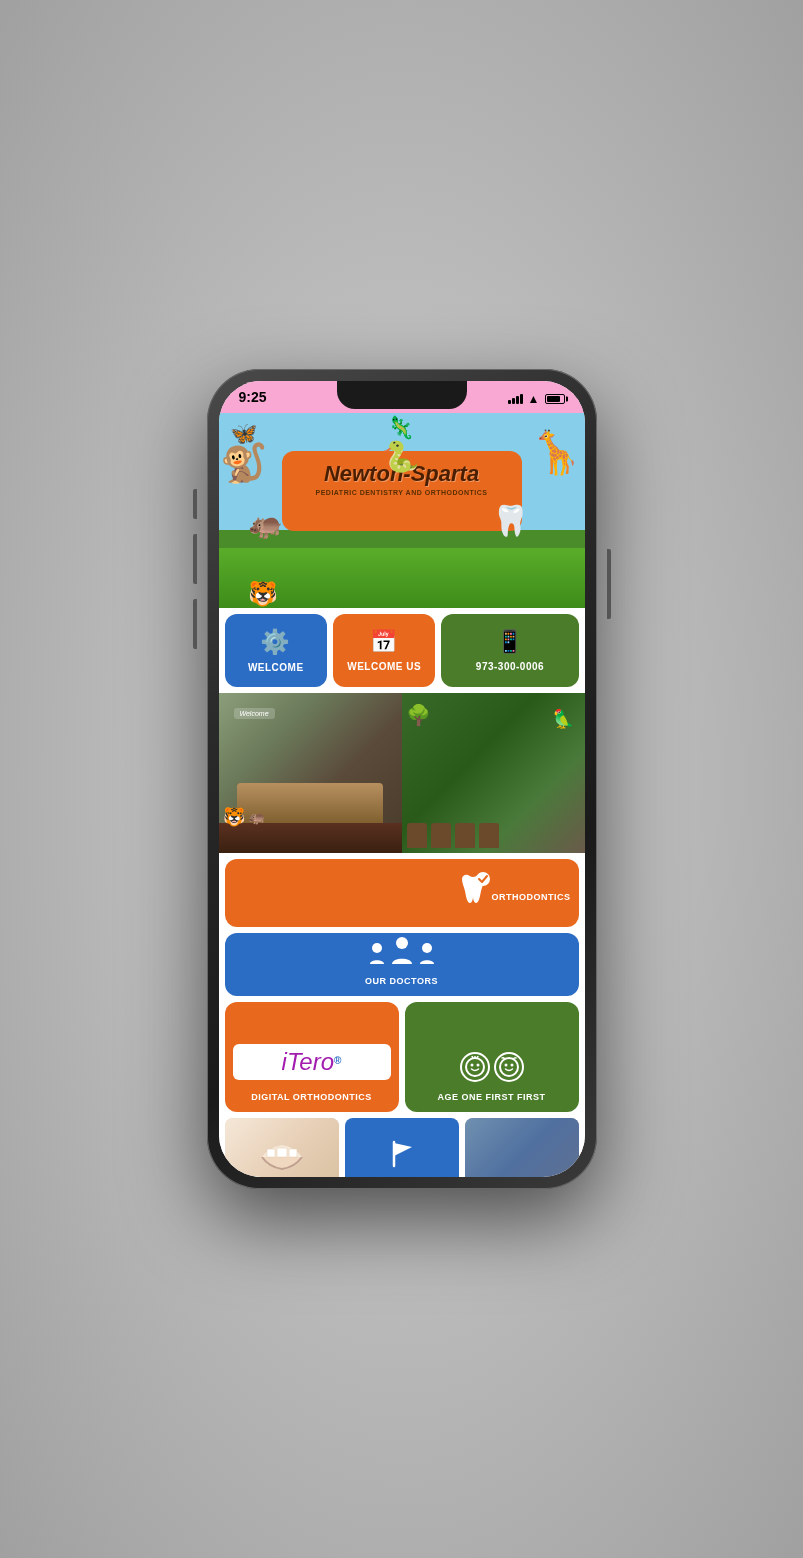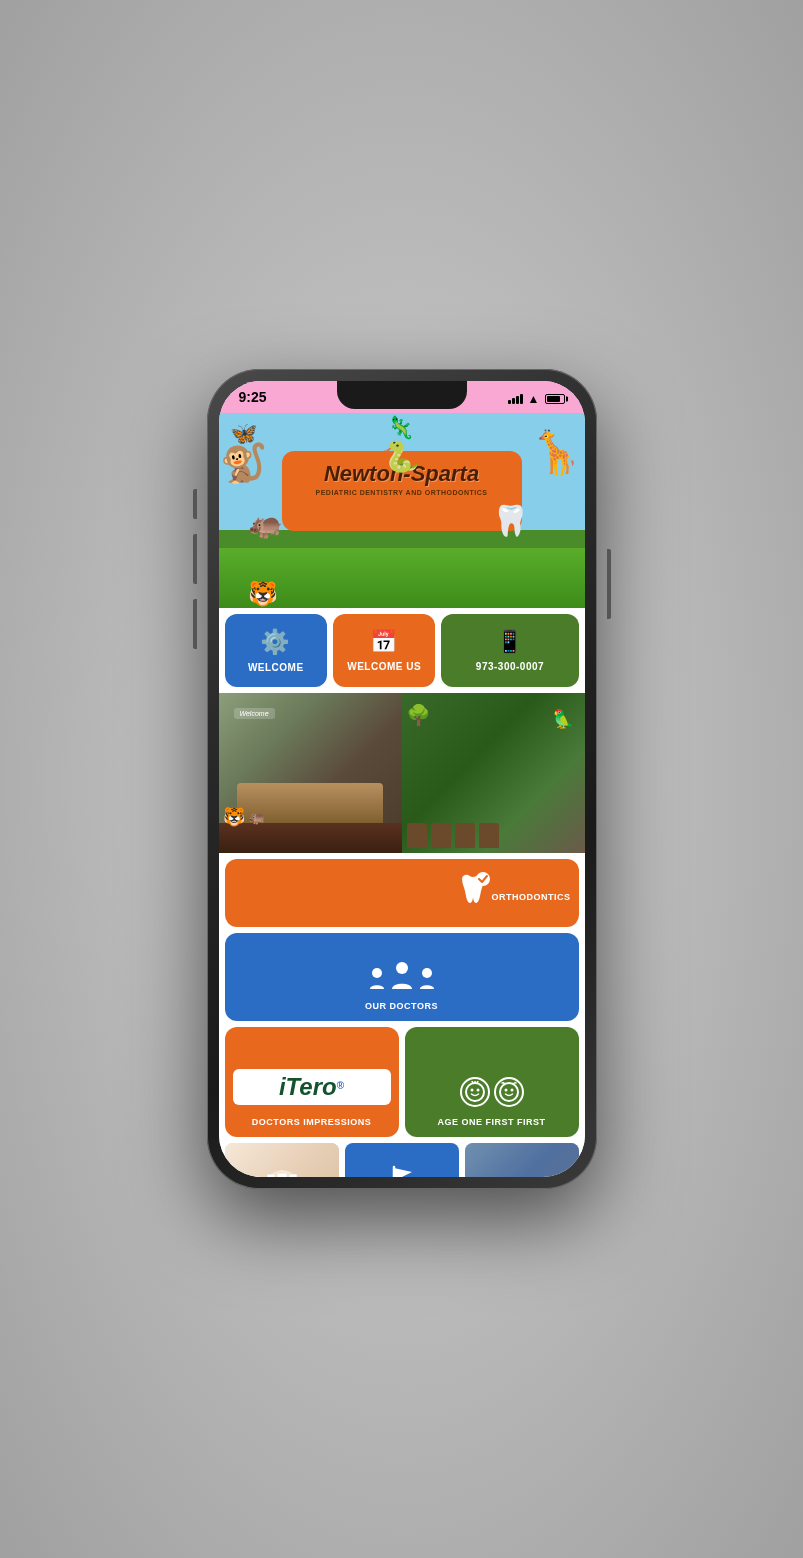--- a/index.html
+++ b/index.html
@@ -319,21 +319,21 @@
     }
 
     .service-doctors {
       flex: 1;
       background: #2B6CC4;
       border-radius: 12px;
       display: flex;
       flex-direction: column;
       align-items: center;
       justify-content: flex-end;
-      padding: 28px 8px 10px;
+      padding: 3px 8px 10px;
       cursor: pointer;
     }
 
     .service-label {
       font-size: 9px;
       font-weight: 800;
       color: #fff;
       letter-spacing: 0.5px;
       text-align: center;
       margin-top: 6px;
@@ -616,21 +616,21 @@
             <div class="btn-label">WELCOME</div>
           </div>
 
           <div class="btn-contact">
             <div style="font-size:22px; color:#fff;">📅</div>
             <div class="btn-label">WELCOME US</div>
           </div>
 
           <div class="btn-phone">
             <div style="font-size:22px; color:#fff;">📱</div>
-            <div class="btn-label">973-300-0007</div>
+            <div class="btn-label">973-300-0006</div>
           </div>
         </div>
 
         <div class="office-photos">
           <div class="photo-left">
             <div class="welcome-sign">Welcome</div>
             <div style="position:absolute; bottom:30px; left:10%; width:80%; height:40px; background:linear-gradient(180deg,#b89060,#806030); border-radius:4px 4px 0 0;"></div>
             <div style="position:absolute; bottom:0; left:0; right:0; height:30px; background:linear-gradient(180deg,#5a3020,#3a2010);"></div>
 
             <div style="position:absolute; bottom:25px; left:5px; font-size:18px;">🐯</div>
@@ -687,23 +687,23 @@
                 </svg>
               </div>
               <div class="service-label">OUR DOCTORS</div>
             </div>
           </div>
         </div>
 
         <div class="bottom-grid">
           <div class="tile-itero">
             <div style="width:100%; text-align:center; background:#fff; border-radius:6px; padding:4px; margin-bottom:6px;">
-              <span style="font-size:24px; font-weight:700; color:#14532d; font-style:italic;">iTero</span><span style="font-size:10px; vertical-align:super; color:#2B6CC4; font-weight:700;">®</span>
+              <span style="font-size:24px; font-weight:400; color:#a21caf; font-style:italic;">iTero</span><span style="font-size:10px; vertical-align:super; color:#2B6CC4; font-weight:700;">®</span>
             </div>
-            <div class="service-label">DOCTORS IMPRESSIONS</div>
+            <div class="service-label">DIGITAL ORTHODONTICS</div>
           </div>
 
           <div class="tile-age-one">
 
             <div class="age-one-faces">
               <div class="face-circle">
                 <svg width="22" height="22" viewBox="0 0 22 22">
                   <circle cx="11" cy="11" r="9" fill="none" stroke="white" stroke-width="2"></circle>
 
                   <circle cx="8" cy="9" r="1.5" fill="white"></circle>

